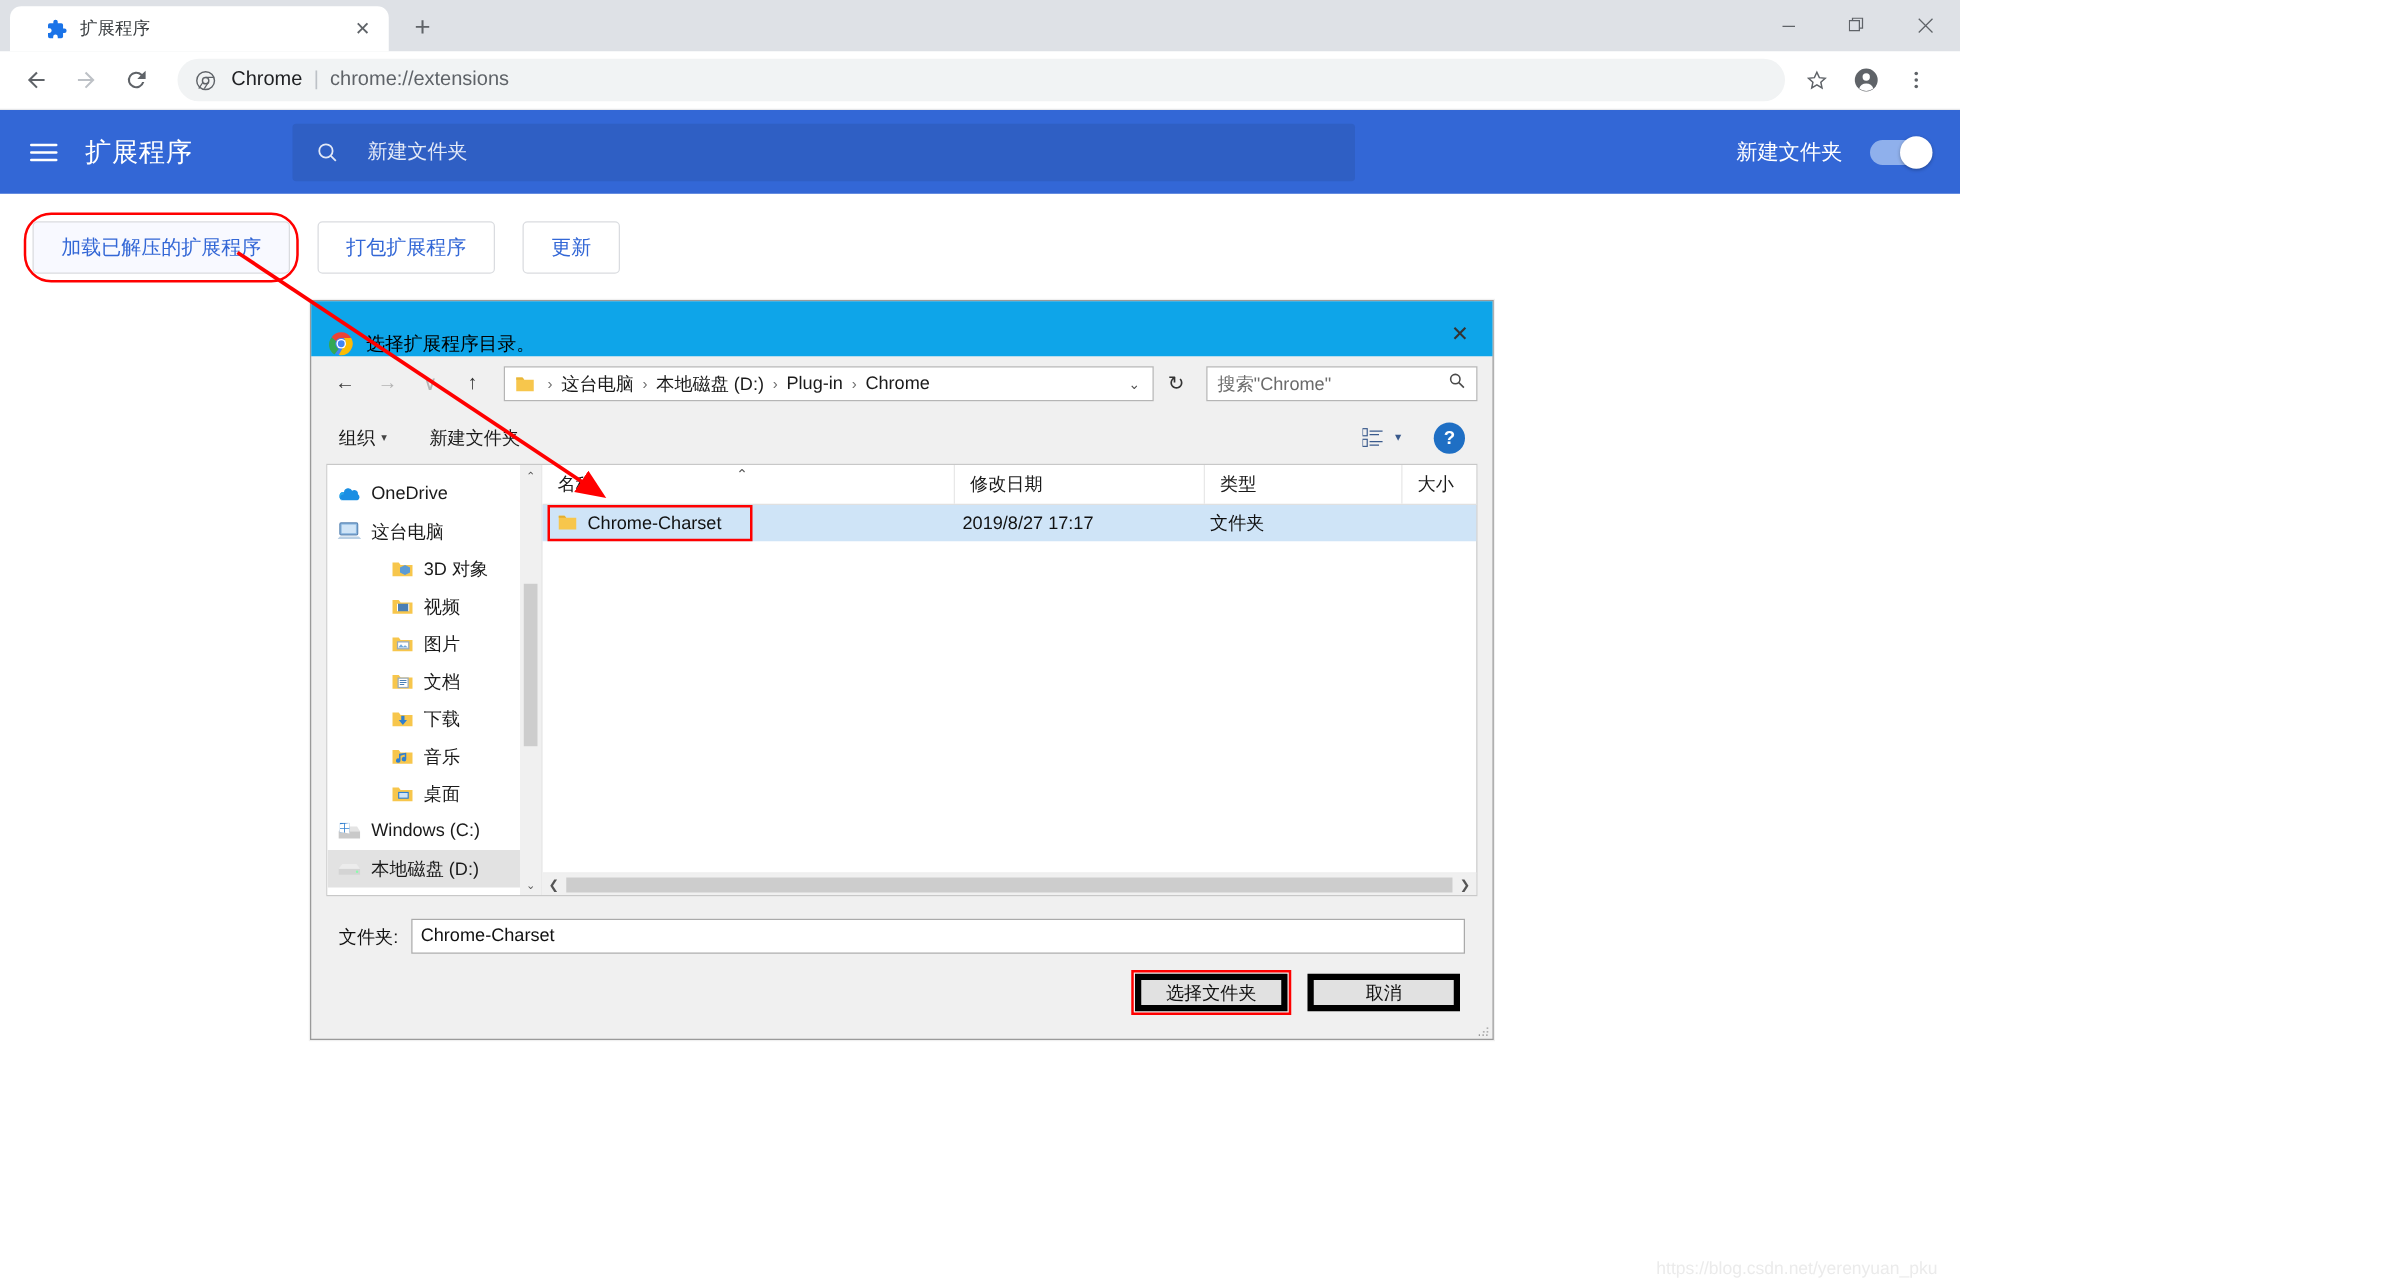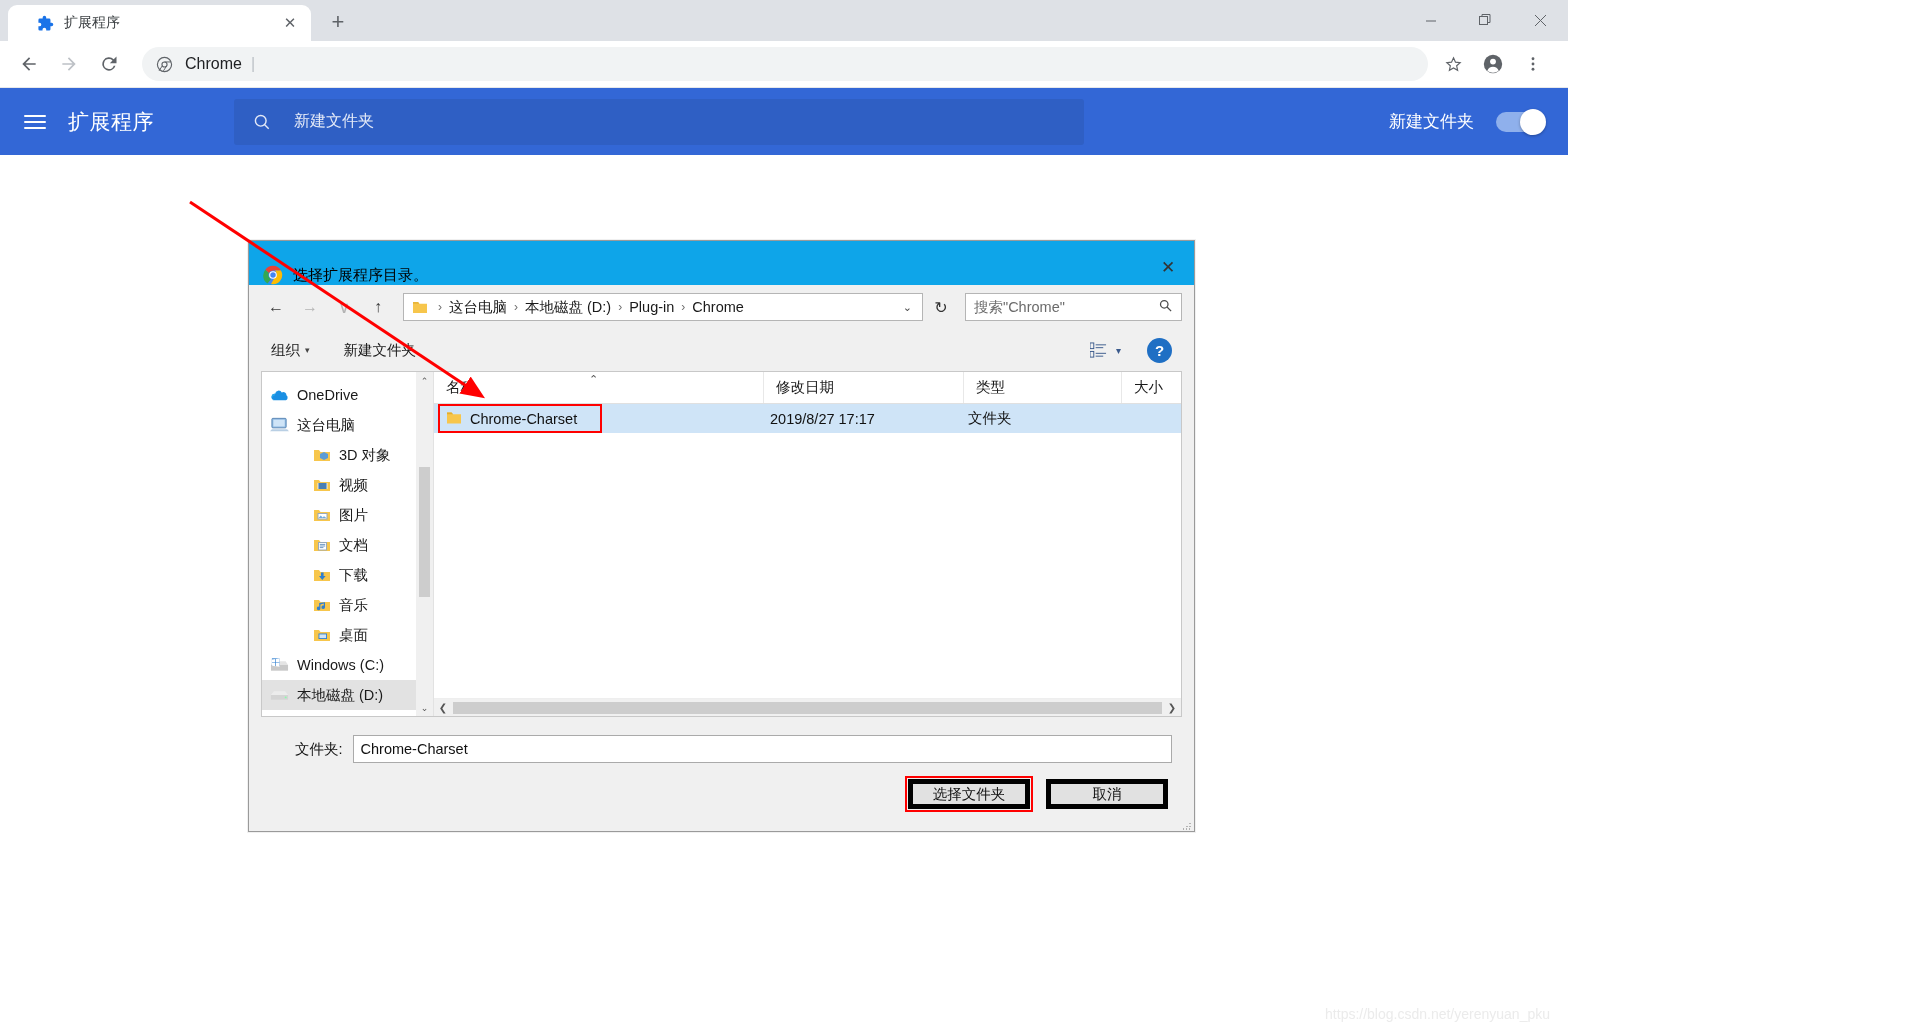--- a/index.html
+++ b/index.html
@@ -176,21 +176,21 @@
   .fr-hl { position: absolute; left: 4px; top: 0px; width: 164px; height: 29px; border: 2px solid #ff0000; }
   .hscroll {
     height: 18px; background: #f0f0f0; display: flex; align-items: center;
     margin-top: auto; border-top: 1px solid #eee;
   }
   .hs-arrow { width: 18px; text-align: center; font-size: 10px; color: #555; }
   .hs-thumb { flex: 1 1 auto; height: 12px; background: #cdcdcd; margin: 0 1px; }
 
   .dlg-foot { padding: 18px 22px 0 22px; }
   .foot-row { display: flex; align-items: center; }
-  .foot-label { font-size: 14.5px; color: #111; margin-right: 10px; margin-left: 24px; }
+  .foot-label { font-size: 14.5px; color: #111; margin-right: 10px; }
   .foot-input {
     flex: 1 1 auto; height: 28px; background: #fff; border: 1px solid #aaa;
     display: flex; align-items: center; padding: 0 7px; font-size: 14.5px; color: #111;
   }
   .foot-btns { display: flex; justify-content: flex-end; gap: 16px; margin-top: 16px; padding-right: 4px;}
   .winbtn {
     width: 122px; height: 30px; background: #e1e1e1; border: 5px solid #000000;
     display: flex; align-items: center; justify-content: center;
     font-size: 14.5px; color: #111; position: relative;
   }
@@ -257,20 +257,21 @@
     <div class="omnibox">
       <span class="omni-sec-icon">
         <svg width="17" height="17" viewBox="0 0 24 24">
             <circle cx="12" cy="12" r="10" fill="none" stroke="#5f6368" stroke-width="1.6"></circle>
             <circle cx="12" cy="12" r="3.6" fill="none" stroke="#5f6368" stroke-width="1.6"></circle>
             <path d="M12 8.4H21.2M8.9 13.8L4.3 21M15.1 13.8L10.5 21" stroke="#5f6368" stroke-width="1.4" fill="none"></path>
           </svg>
       </span>
       <span class="omni-scheme">Chrome</span>
       <span class="omni-sep">|</span>
+      <span class="omni-url">chrome://extensions</span>
     </div>
     <div class="tb-right">
       <div class="tb-icon">
         <svg width="19" height="19" viewBox="0 0 24 24">
             <path fill="none" stroke="#5f6368" stroke-width="1.5" d="M12 3.6l2.5 5.4 5.9.6-4.4 4 1.2 5.8L12 16.4 6.8 19.4 8 13.6 3.6 9.6l5.9-.6z"></path>
           </svg>
       </div>
       <div class="tb-icon">
         <svg width="22" height="22" viewBox="0 0 24 24">
             <circle cx="12" cy="12" r="10" fill="#5f6368"></circle>
@@ -305,20 +306,32 @@
       <span class="ext-search-ph">新建文件夹</span>
     </div>
     <div class="devmode">
       <span class="devmode-label">新建文件夹</span>
       <span class="toggle">
           <span class="knob"></span>
         </span>
     </div>
   </div>
 
+  <div class="ext-actions">
+    <div class="ext-btn highlight">
+      <span class="hl-ring"></span>
+      <span>加载已解压的扩展程序</span>
+    </div>
+    <div class="ext-btn">
+      <span>打包扩展程序</span>
+    </div>
+    <div class="ext-btn">
+      <span>更新</span>
+    </div>
+  </div>
 
   <div class="dialog">
 
     <div class="dlg-titlebar">
       <span class="dlg-chrome-icon">
         <svg width="20" height="20" viewBox="0 0 24 24">
           <circle cx="12" cy="12" r="11" fill="#4285f4"></circle>
           <path d="M12 1a11 11 0 0 1 9.5 5.5H12a5.5 5.5 0 0 0-5 3.2L2.8 5.8A11 11 0 0 1 12 1z" fill="#ea4335"></path>
           <path d="M2.8 5.8L7 9.7A5.5 5.5 0 0 0 9.6 17l-4.2 5.2A11 11 0 0 1 2.8 5.8z" fill="#34a853"></path>
           <path d="M21.5 6.5A11 11 0 0 1 9.6 22.7L14 15a5.5 5.5 0 0 0 .3-8.5z" fill="#fbbc05"></path>

